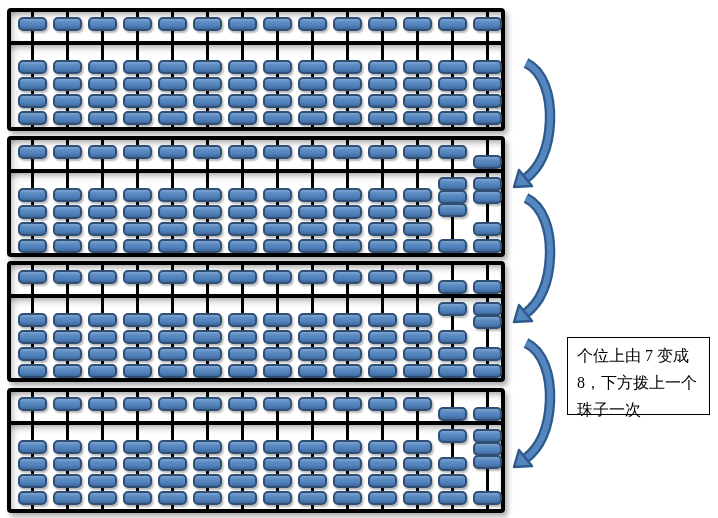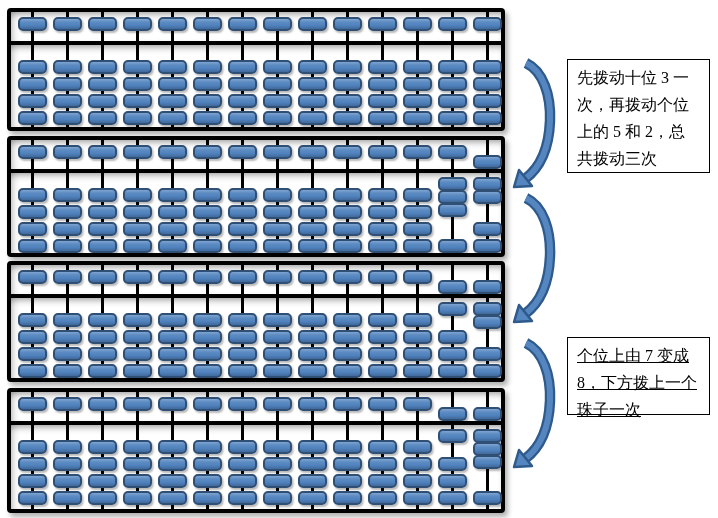--- a/index.html
+++ b/index.html
@@ -30,21 +30,21 @@
 
   
   .note {
     position:absolute; left:567px; width:143px; box-sizing:border-box;
     border:1.4px solid #000; background:#fff; color:#000;
     font-size:16px; line-height:27px; padding:4px 9px 0 9px;
     white-space:pre-line;
   }
   .note-1 { top:59px;  height:114px; }
   .note-2 { top:203px; height:118px; }
-  .note-3 { top:337px; height:78px;text-decoration:underline;  }
+  .note-3 { top:337px; height:78px;  }
 
   
   .arrow-wrap { position:absolute; left:509px; width:48px; height:140px; }
   .arrow-1 { top:55px; }
   .arrow-2 { top:190px; }
   .arrow-3 { top:335px; }
   .arrow-wrap svg { display:block; width:48px; height:140px; }
 </style>
 </head>
 <body>
@@ -489,21 +489,17 @@
     </svg>
   </div>
   <div class="arrow-wrap arrow-3">
     <svg viewBox="0 0 48 140" xmlns="http://www.w3.org/2000/svg">
       <path d="M 17 8 C 34 16, 42 40, 41 66 C 40 92, 32 112, 16 124" fill="none" stroke="#2e5a8c" stroke-width="10.5" stroke-linecap="butt"></path>
       <path d="M 17 8 C 34 16, 42 40, 41 66 C 40 92, 32 112, 16 124" fill="none" stroke="#5586bf" stroke-width="6" stroke-linecap="butt"></path>
       <polygon points="5,132 10,115 23,131" fill="#5586bf" stroke="#2e5a8c" stroke-width="2.5" stroke-linejoin="round"></polygon>
     </svg>
   </div>
 
-  <div class="note note-1">先拨动十位 3 一
-次，再拨动个位
-上的 5 和 2，总
-共拨动三次</div>
   <div class="note note-3">个位上由 7 变成
 8，下方拨上一个
 珠子一次</div>
 
 </div>
 
 </body></html>

